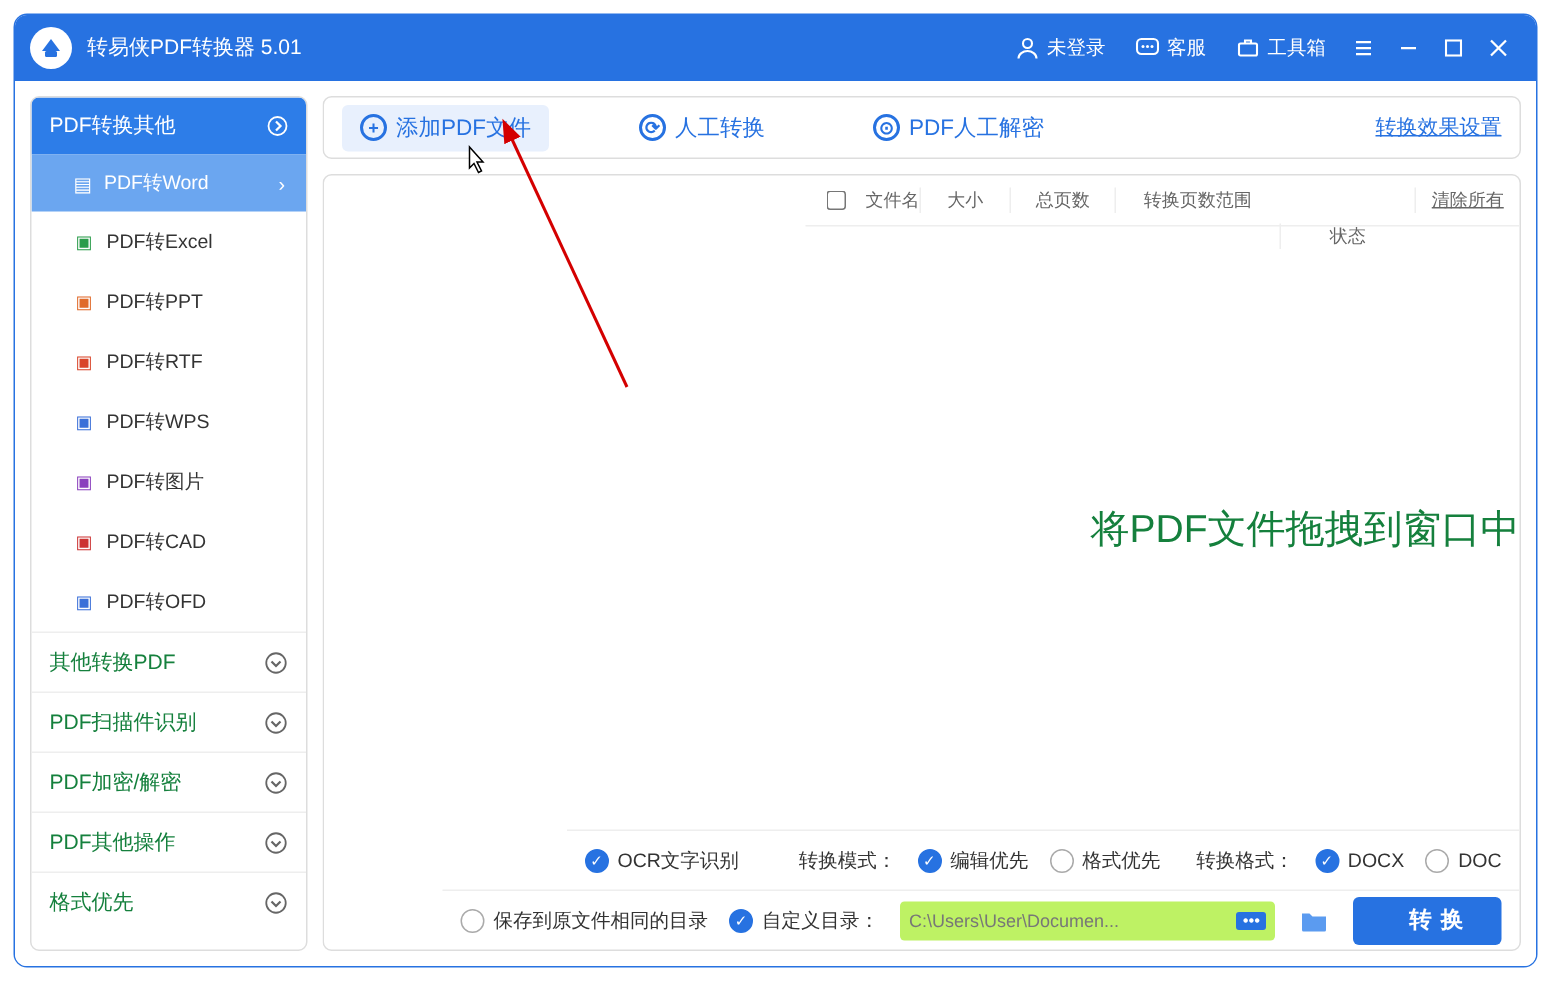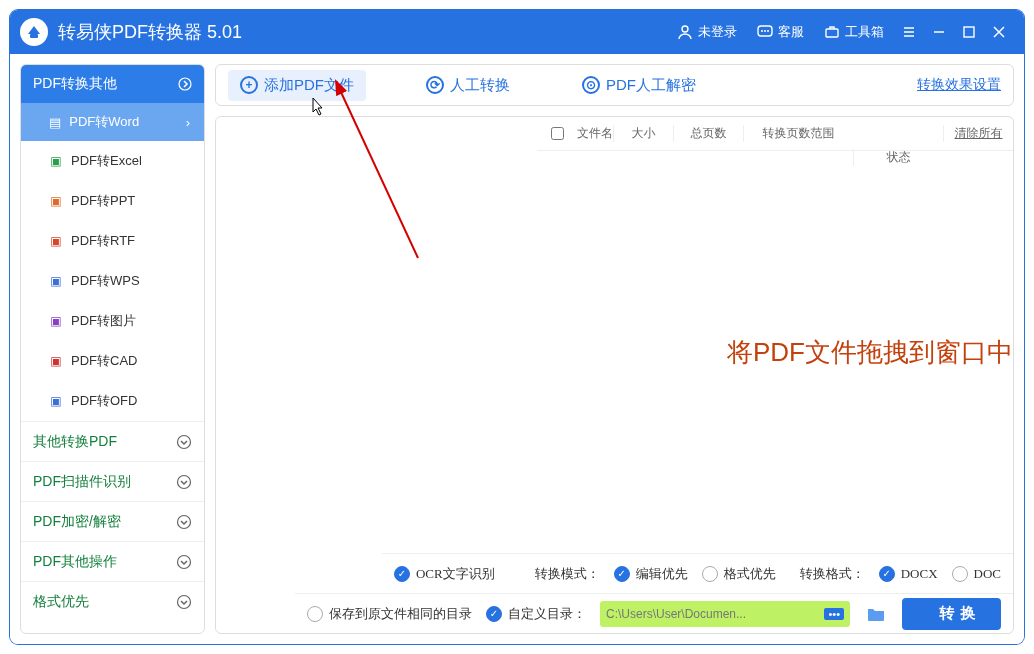--- a/index.html
+++ b/index.html
@@ -35,21 +35,21 @@
       border-radius: 50%;
       background: #fff;
       display: flex;
       align-items: center;
       justify-content: center;
       margin-right: 10px;
       color: #2772e1;
       font-size: 10px;
       font-weight: bold;
     }
-    .titlebar .title { font-size: 18px; }
+    .titlebar .title { font-size: 14px; }
     .titlebar .spacer { flex: 1; }
     .titlebar .top-btn {
       display: flex;
       align-items: center;
       gap: 5px;
       padding: 0 10px;
       height: 44px;
       cursor: pointer;
       font-size: 13px;
     }
@@ -184,21 +184,21 @@
     .th-size { width: 60px; text-align: center; border-left:1px solid #eee; }
     .th-pages { width: 70px; text-align: center; border-left:1px solid #eee; }
     .th-range { width: 110px; text-align: center; border-left:1px solid #eee; }
     .th-status { width: 90px; text-align: center; border-left:1px solid #eee;margin-top:48px; }
     .th-clear { width: 70px; text-align: center; border-left:1px solid #eee; text-decoration: underline; cursor:pointer }
     .drop-zone {
       flex: 1;
       display: flex;
       align-items: center;
       justify-content: center;
-      color: #c2410c;
+      color: #15803d;
       font-size: 26px;
     }
     .options-row, .output-row {
       height: 40px;
       display: flex;
       align-items: center;
       padding: 0 12px;
       border-top: 1px solid #eee;
       font-size: 13px;
       color: #333;
@@ -206,21 +206,21 @@
     }
     .chk, .radio {
       width: 16px; height: 16px; border-radius: 50%;
       display: inline-flex; align-items: center; justify-content: center;
       border: 1px solid #aaa;
       background: #fff;
       flex-shrink: 0;
     }
     .chk.on, .radio.on { background: #2772e1; border-color: #2772e1; }
     .chk.on::after, .radio.on::after { content:"✓"; color:#fff; font-size:10px; }
-    .opt-label { display:flex; align-items:center; gap:6px; cursor:pointer;font-family:Liberation Serif, serif; }
+    .opt-label { display:flex; align-items:center; gap:6px; cursor:pointer; }
     .path-box {
       flex: 0 0 250px;
       height: 26px;
       background: #bef264;
       border-radius: 3px;
       display: flex;
       align-items: center;
       padding: 0 6px;
       color: #777;
       font-size: 12px;

